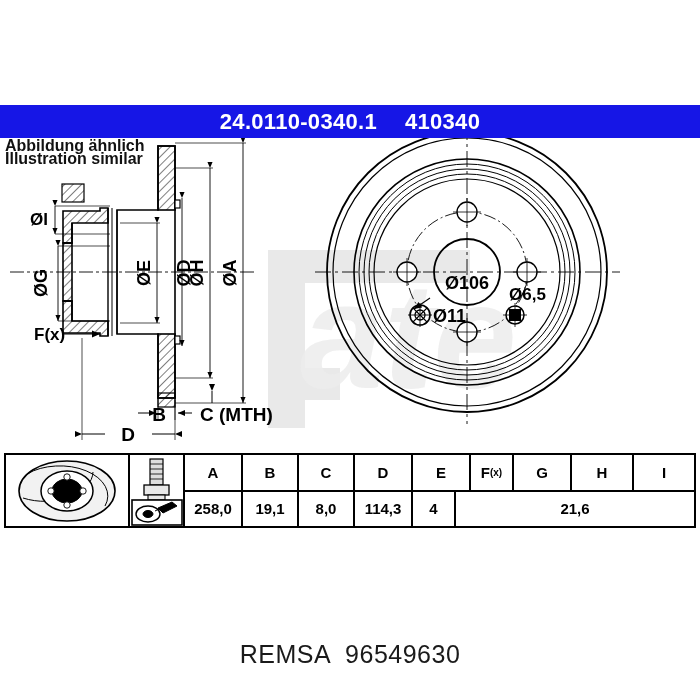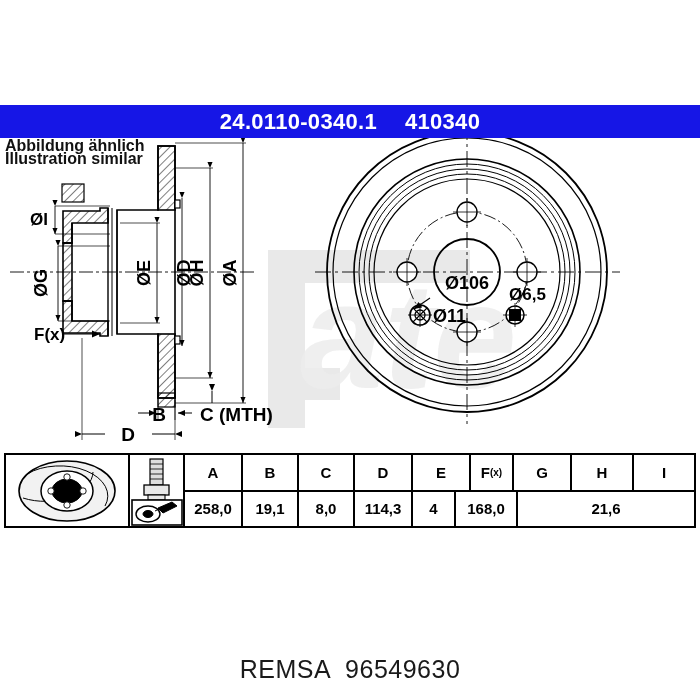--- a/index.html
+++ b/index.html
@@ -120,21 +120,21 @@
   .hdr-f sub { font-size: 10px; vertical-align: baseline; }
 
   
   .footer {
     position: absolute;
     left: 0;
     top: 640px;
     width: 700px;
     height: 44px;
     display: flex;
-    align-items: flex-end;
+    align-items: flex-start;
     justify-content: center;
     gap: 14px;
   }
   .footer .f-text {
     font-size: 25px;
     color: #1a1a1a;
     letter-spacing: 0.5px;
     white-space: nowrap;
   }
 
@@ -385,21 +385,20 @@
         <div class="c-g">G</div>
         <div class="c-h">H</div>
         <div class="c-i">I</div>
       </div>
       <div class="row">
         <div class="c-a">258,0</div>
         <div class="c-b">19,1</div>
         <div class="c-c">8,0</div>
         <div class="c-e">114,3</div>
         <div class="c-f">4</div>
-        <div class="c-h">168,0</div>
         <div class="c-i">21,6</div>
       </div>
     </div>
   </div>
 
   <div class="footer">
     <span class="f-text">REMSA</span>
     <span class="f-text">96549630</span>
   </div>
 

